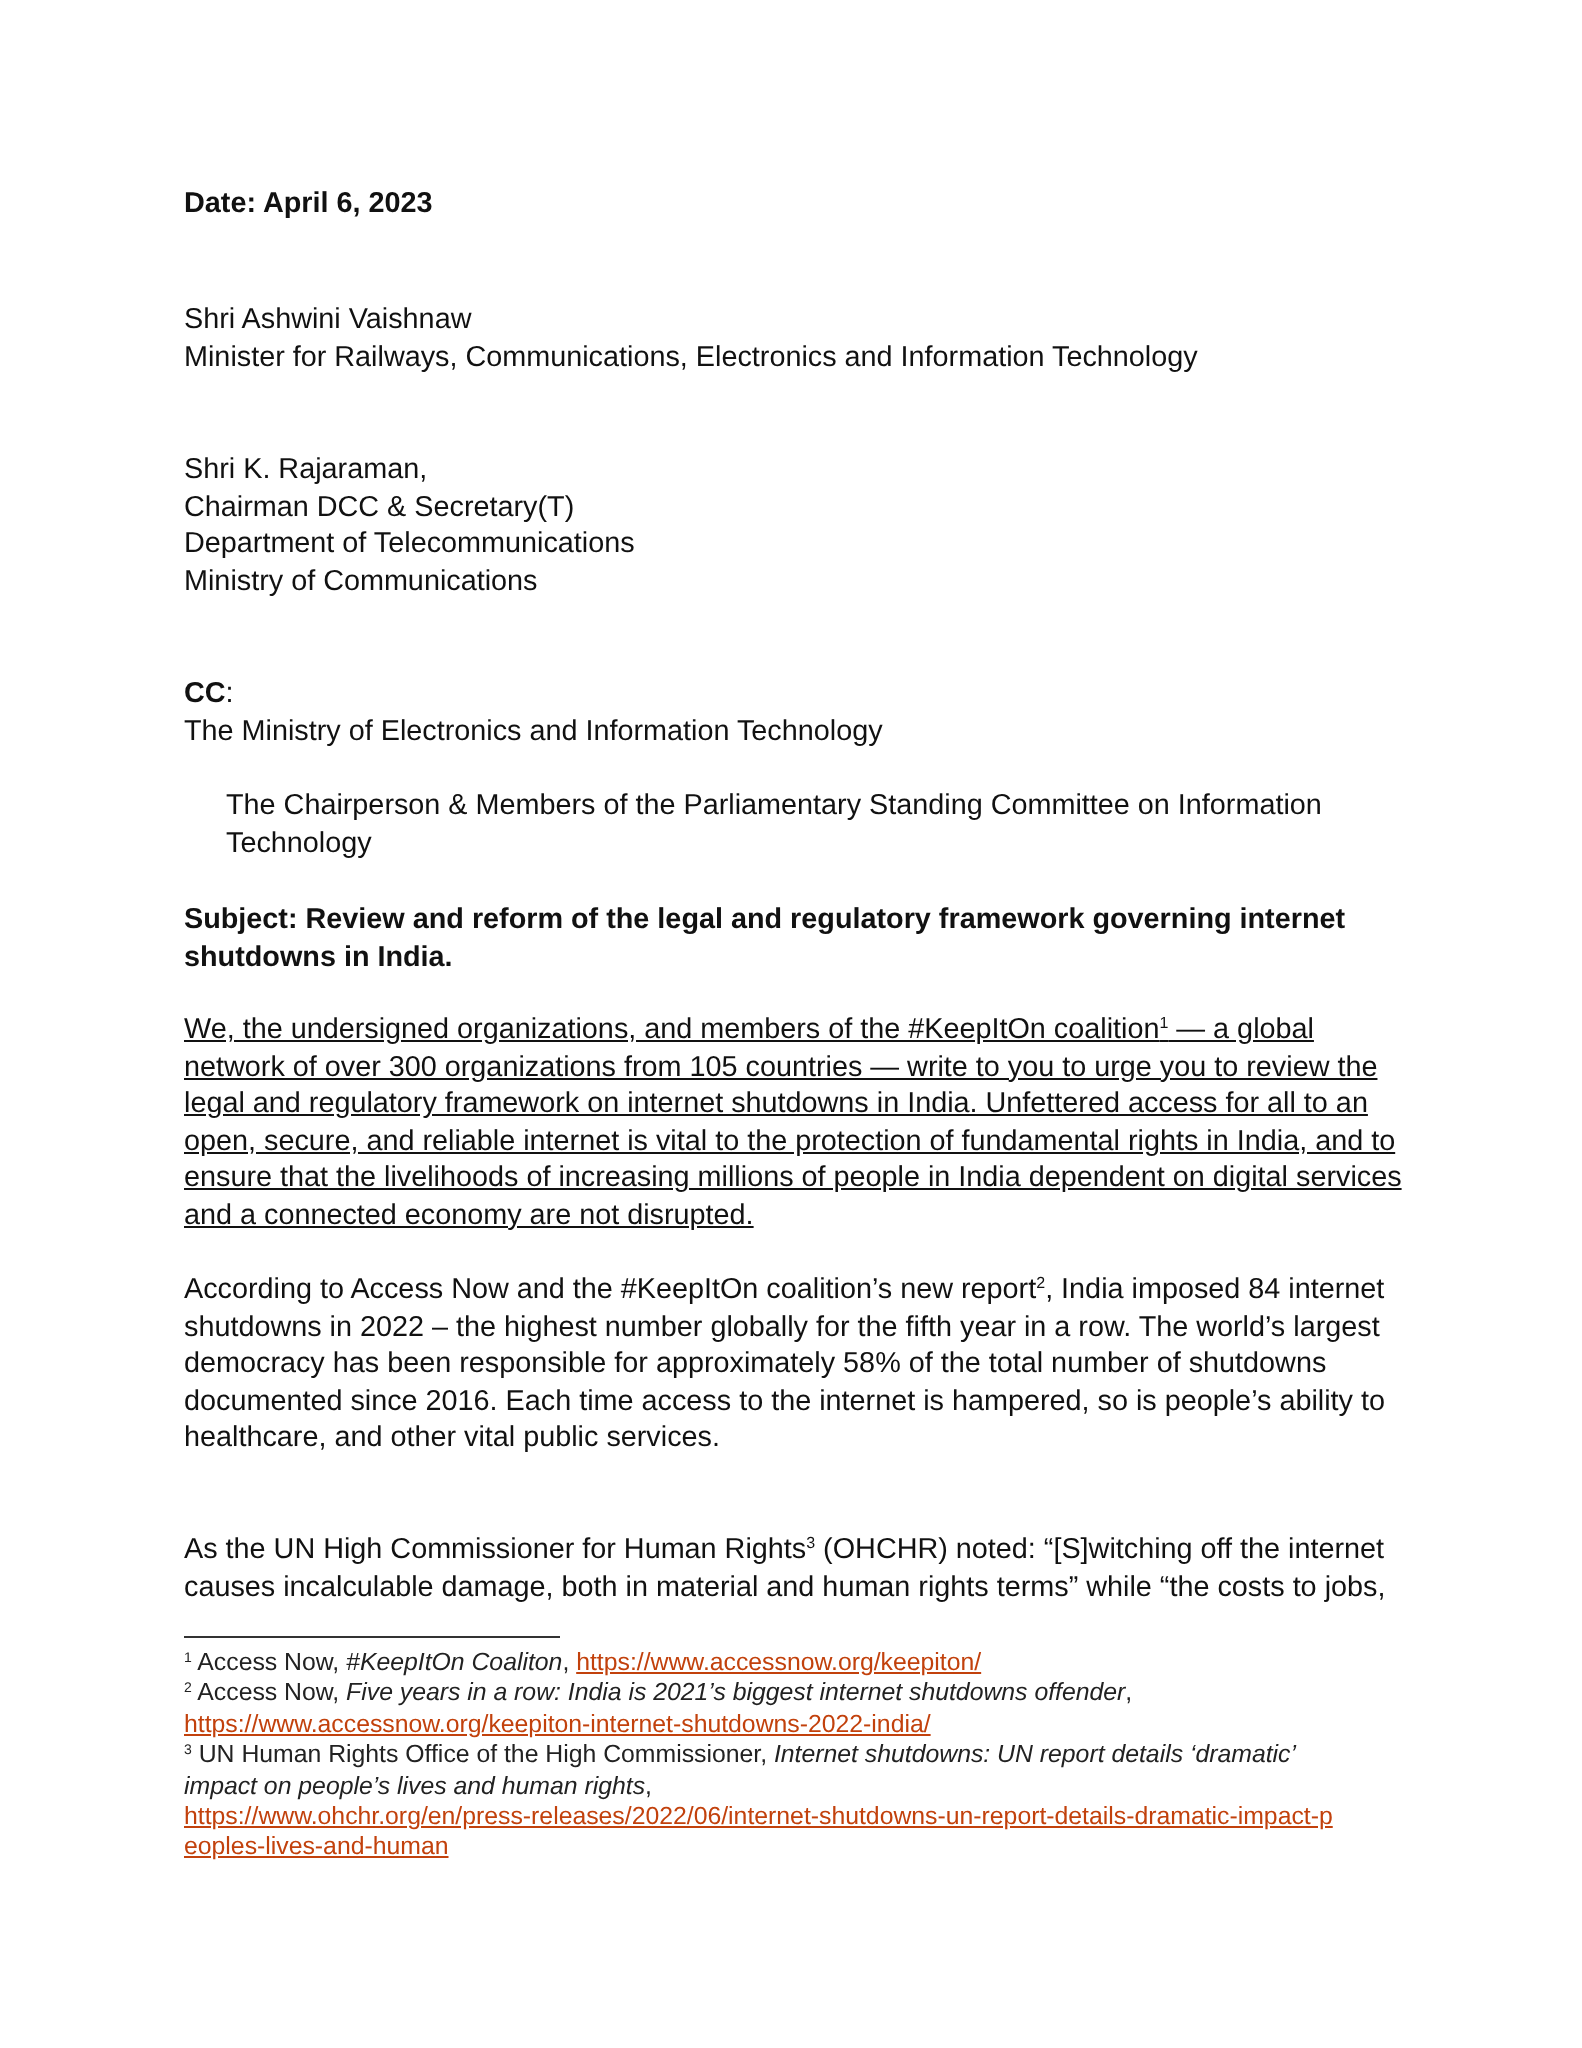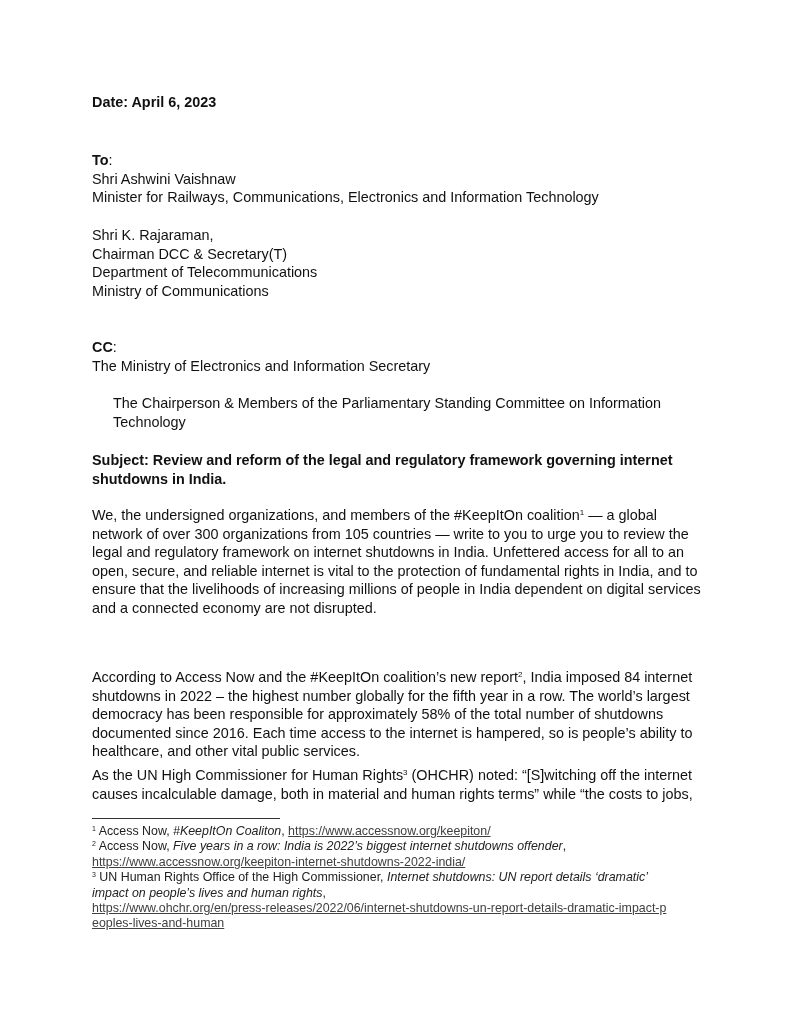--- a/index.html
+++ b/index.html
@@ -7,86 +7,85 @@
          font-family: "Liberation Sans", sans-serif; color: #111111; }
   .page { position: absolute; left: 0; top: 0; width: 673px; height: 1024px; background: #fff; }
   .blk { position: absolute; left: 92px; width: 620px; font-size: 14.4px; line-height: 18.6px; }
   .line { display: block; white-space: nowrap; }
   b, .bold { font-weight: bold; }
   sup { font-size: 8px; line-height: 0; vertical-align: 5px; }
   .rule { position: absolute; left: 92px; top: 818px; width: 188px; height: 0; border-top: 1.3px solid #333; }
   .fn { position: absolute; left: 92px; width: 620px; font-size: 12.4px; line-height: 15.4px; color: #222; }
   .fn sup { font-size: 7px; vertical-align: 4px; }
   .fn i { font-style: italic; }
-  a.link { color: #404040; text-decoration: underline; }
+  a.link { color: #c2410c; text-decoration: underline; }
 </style>
 </head>
 <body>
 
 <div class="page">
 
   <div class="blk" style="top:93px;">
     <span class="line bold">Date: April 6, 2023</span>
   </div>
 
   <div class="blk" style="top:151px;">
-    <span class="line"><b>To</b><span>:</span></span>
     <span class="line">Shri Ashwini Vaishnaw</span>
     <span class="line">Minister for Railways, Communications, Electronics and Information Technology</span>
   </div>
 
   <div class="blk" style="top:226px;">
     <span class="line">Shri K. Rajaraman,</span>
     <span class="line">Chairman DCC &amp; Secretary(T)</span>
     <span class="line">Department of Telecommunications</span>
     <span class="line">Ministry of Communications</span>
   </div>
 
   <div class="blk" style="top:338px;">
     <span class="line"><b>CC</b><span>:</span></span>
-    <span class="line">The Ministry of Electronics and Information Secretary</span>
+    <span class="line">The Ministry of Electronics and Information Technology</span>
   </div>
 
   <div class="blk" style="top:394px;margin-left:21px;">
     <span class="line">The Chairperson &amp; Members of the Parliamentary Standing Committee on Information</span>
     <span class="line">Technology</span>
   </div>
 
   <div class="blk" style="top:451px;">
     <span class="line bold">Subject: Review and reform of the legal and regulatory framework governing internet</span>
     <span class="line bold">shutdowns in India.</span>
   </div>
 
-  <div class="blk" style="top:506px;">
+  <div class="blk" style="top:506px;text-decoration:underline;">
     <span class="line"><span>We, the undersigned organizations, and members of the #KeepItOn coalition</span><sup>1</sup><span> — a global</span></span>
     <span class="line">network of over 300 organizations from 105 countries — write to you to urge you to review the</span>
     <span class="line">legal and regulatory framework on internet shutdowns in India. Unfettered access for all to an</span>
     <span class="line">open, secure, and reliable internet is vital to the protection of fundamental rights in India, and to</span>
     <span class="line">ensure that the livelihoods of increasing millions of people in India dependent on digital services</span>
     <span class="line">and a connected economy are not disrupted.</span>
   </div>
 
-  <div class="blk" style="top:668px;">
+  <div class="blk" style="top:636px;">
     <span class="line"><span>According to Access Now and the #KeepItOn coalition’s new report</span><sup>2</sup><span>, India imposed 84 internet</span></span>
     <span class="line">shutdowns in 2022 – the highest number globally for the fifth year in a row. The world’s largest</span>
     <span class="line">democracy has been responsible for approximately 58% of the total number of shutdowns</span>
     <span class="line">documented since 2016. Each time access to the internet is hampered, so is people’s ability to</span>
     <span class="line">healthcare, and other vital public services.</span>
   </div>
 
   <div class="blk" style="top:766px;">
     <span class="line"><span>As the UN High Commissioner for Human Rights</span><sup>3</sup><span> (OHCHR) noted: “[S]witching off the internet</span></span>
     <span class="line">causes incalculable damage, both in material and human rights terms” while “the costs to jobs,</span>
   </div>
 
   <div class="rule"></div>
 
   <div class="fn" style="top:824px;">
     <span class="line"><sup>1</sup><span> Access Now, </span><i>#KeepItOn Coaliton</i><span>, </span><a class="link">https://www.accessnow.org/keepiton/</a></span>
-    <span class="line"><sup>2</sup><span> Access Now, </span><i>Five years in a row: India is 2022’s biggest internet shutdowns offender</i><span>,</span></span>
+    <span class="line"><sup>2</sup><span> Access Now, </span><i>Five years in a row: India is 2021’s biggest internet shutdowns offender</i><span>,</span></span>
     <span class="line"><a class="link">https://www.accessnow.org/keepiton-internet-shutdowns-2022-india/</a></span>
     <span class="line"><sup>3</sup><span> UN Human Rights Office of the High Commissioner, </span><i>Internet shutdowns: UN report details ‘dramatic’</i></span>
     <span class="line"><i>impact on people’s lives and human rights</i><span>,</span></span>
     <span class="line"><a class="link">https://www.ohchr.org/en/press-releases/2022/06/internet-shutdowns-un-report-details-dramatic-impact-p</a></span>
     <span class="line"><a class="link">eoples-lives-and-human</a></span>
   </div>
 
 </div>
 
 </body></html>

